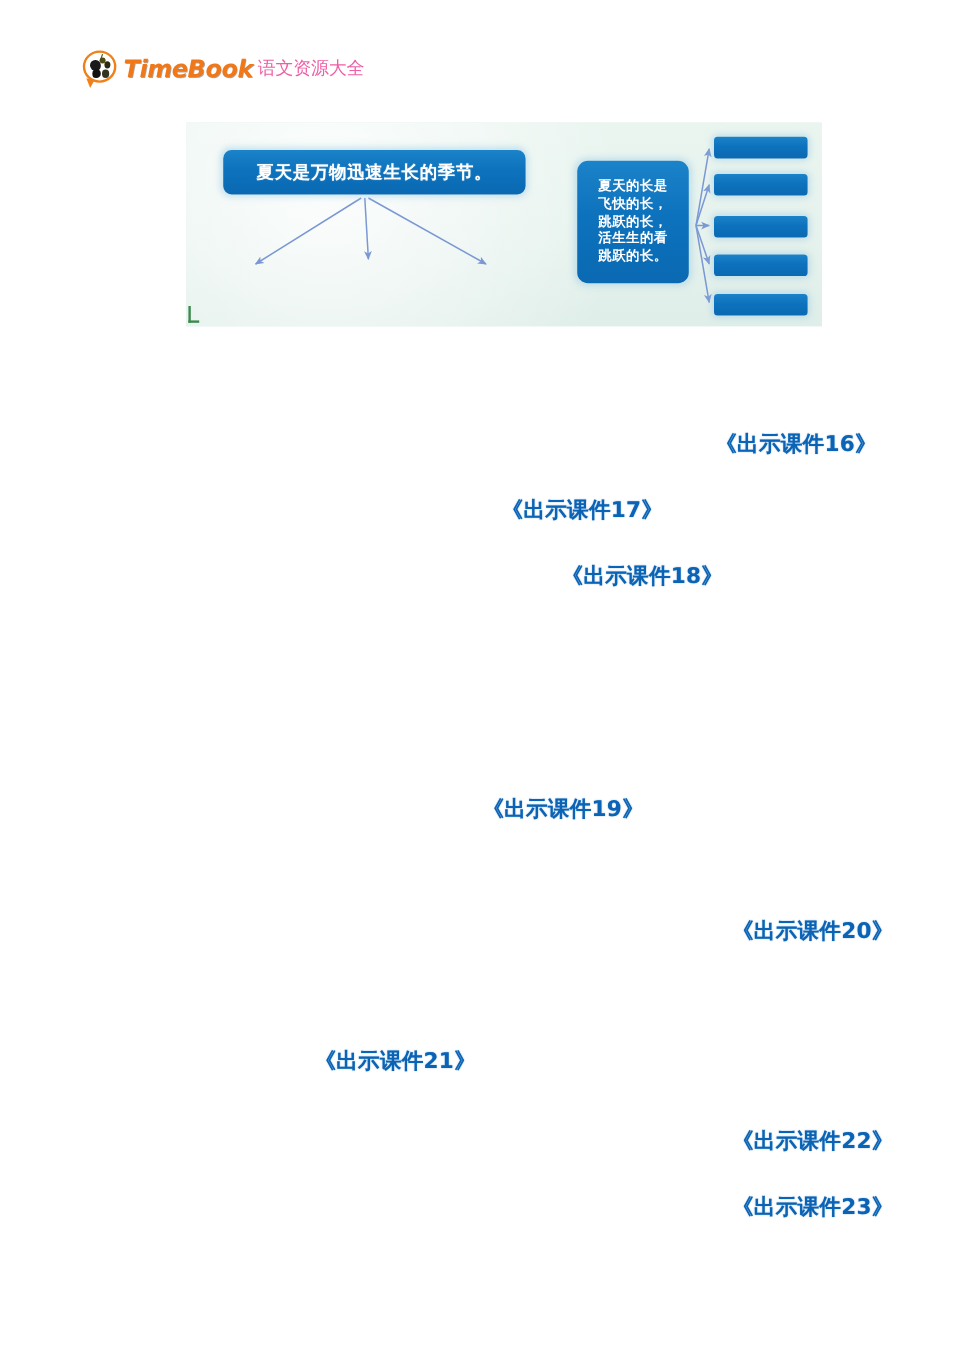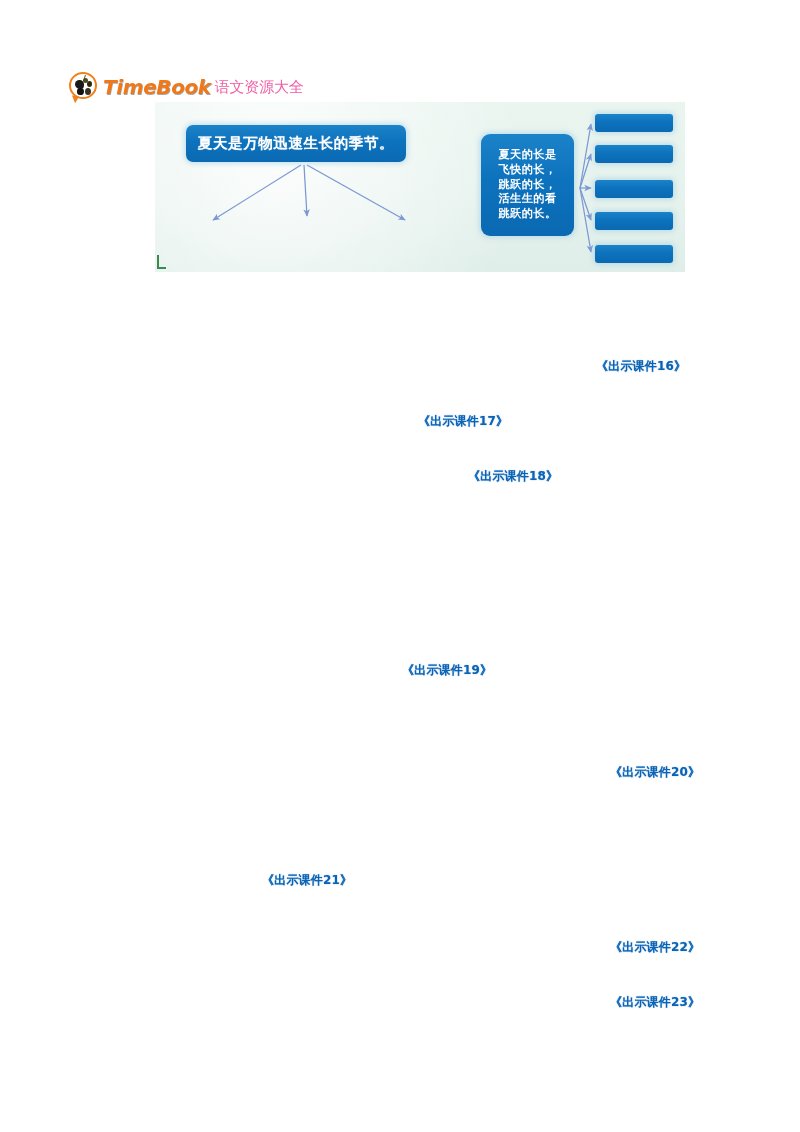--- a/index.html
+++ b/index.html
@@ -15,21 +15,21 @@
     width: 800px;
     height: 1132px;
     background: #ffffff;
     overflow: hidden;
   }
 
   
   #header {
     position: absolute;
     left: 68px;
-    top: 72px;
+    top: 42px;
     height: 30px;
     display: flex;
     align-items: center;
     gap: 4px;
   }
   .logo-mark {
     position: relative;
     width: 31px;
     height: 30px;
     flex: 0 0 auto;
@@ -155,21 +155,21 @@
 
   .bx {
     position: absolute;
     background: linear-gradient(180deg, #1b83c9 0%, #0d72bd 45%, #0a69b2 100%);
     border-radius: 5px;
     box-shadow: 0 0 5px 2px rgba(160,205,230,0.55);
   }
   .bx-title {
     left: 31px;
     top: 23px;
-    width: 220px;
+    width: 252px;
     height: 37px;
     border-radius: 7px;
     display: flex;
     align-items: center;
     justify-content: center;
   }
   .bx-title .txt {
     font-family: "DejaVu Sans", sans-serif;
     font-size: 14.5px;
     font-weight: 700;
@@ -218,21 +218,21 @@
     width: 7px;
     height: 12px;
     border-left: 2px solid #3d8a4e;
     border-bottom: 2px solid #3d8a4e;
   }
 
   
   .cue {
     position: absolute;
     font-family: "DejaVu Sans", sans-serif;
-    font-size: 12px;
+    font-size: 18px;
     font-weight: 700;
     color: #0a63b5;
     white-space: nowrap;
     letter-spacing: 0.2px;
     filter: blur(0.45px);
     text-shadow: 0 0 1.2px rgba(10,99,181,0.55);
   }
 </style>
 </head>
 <body>

